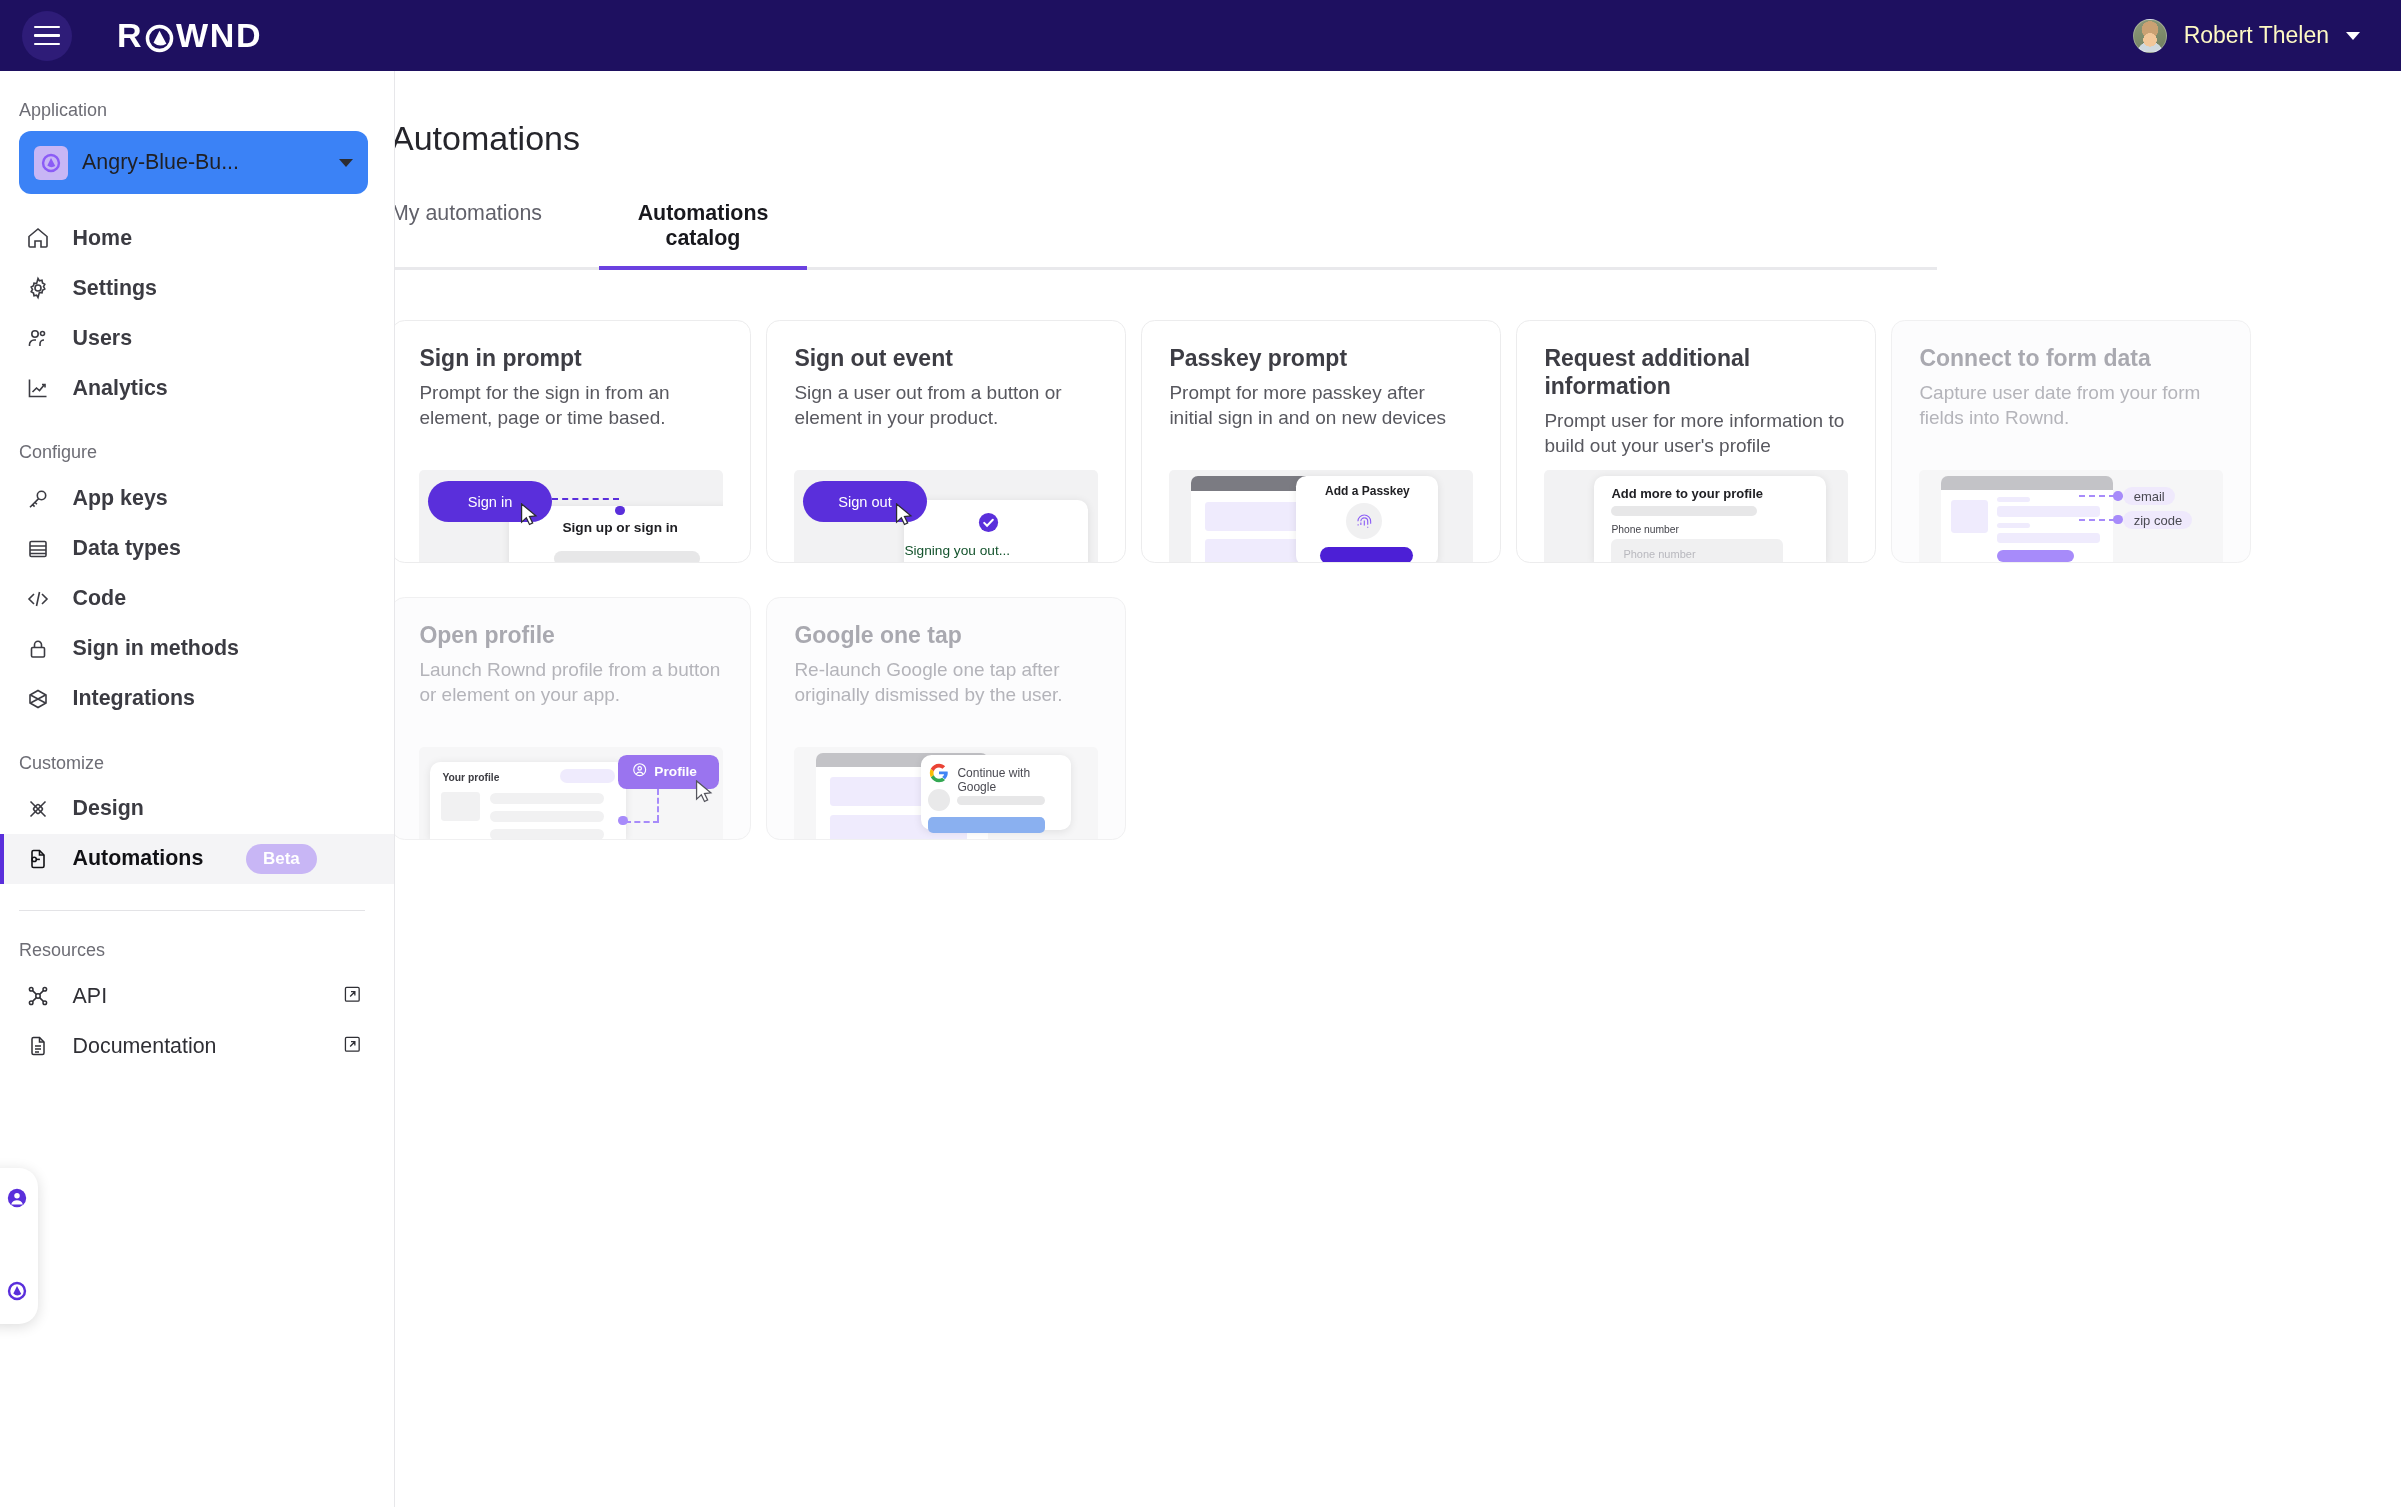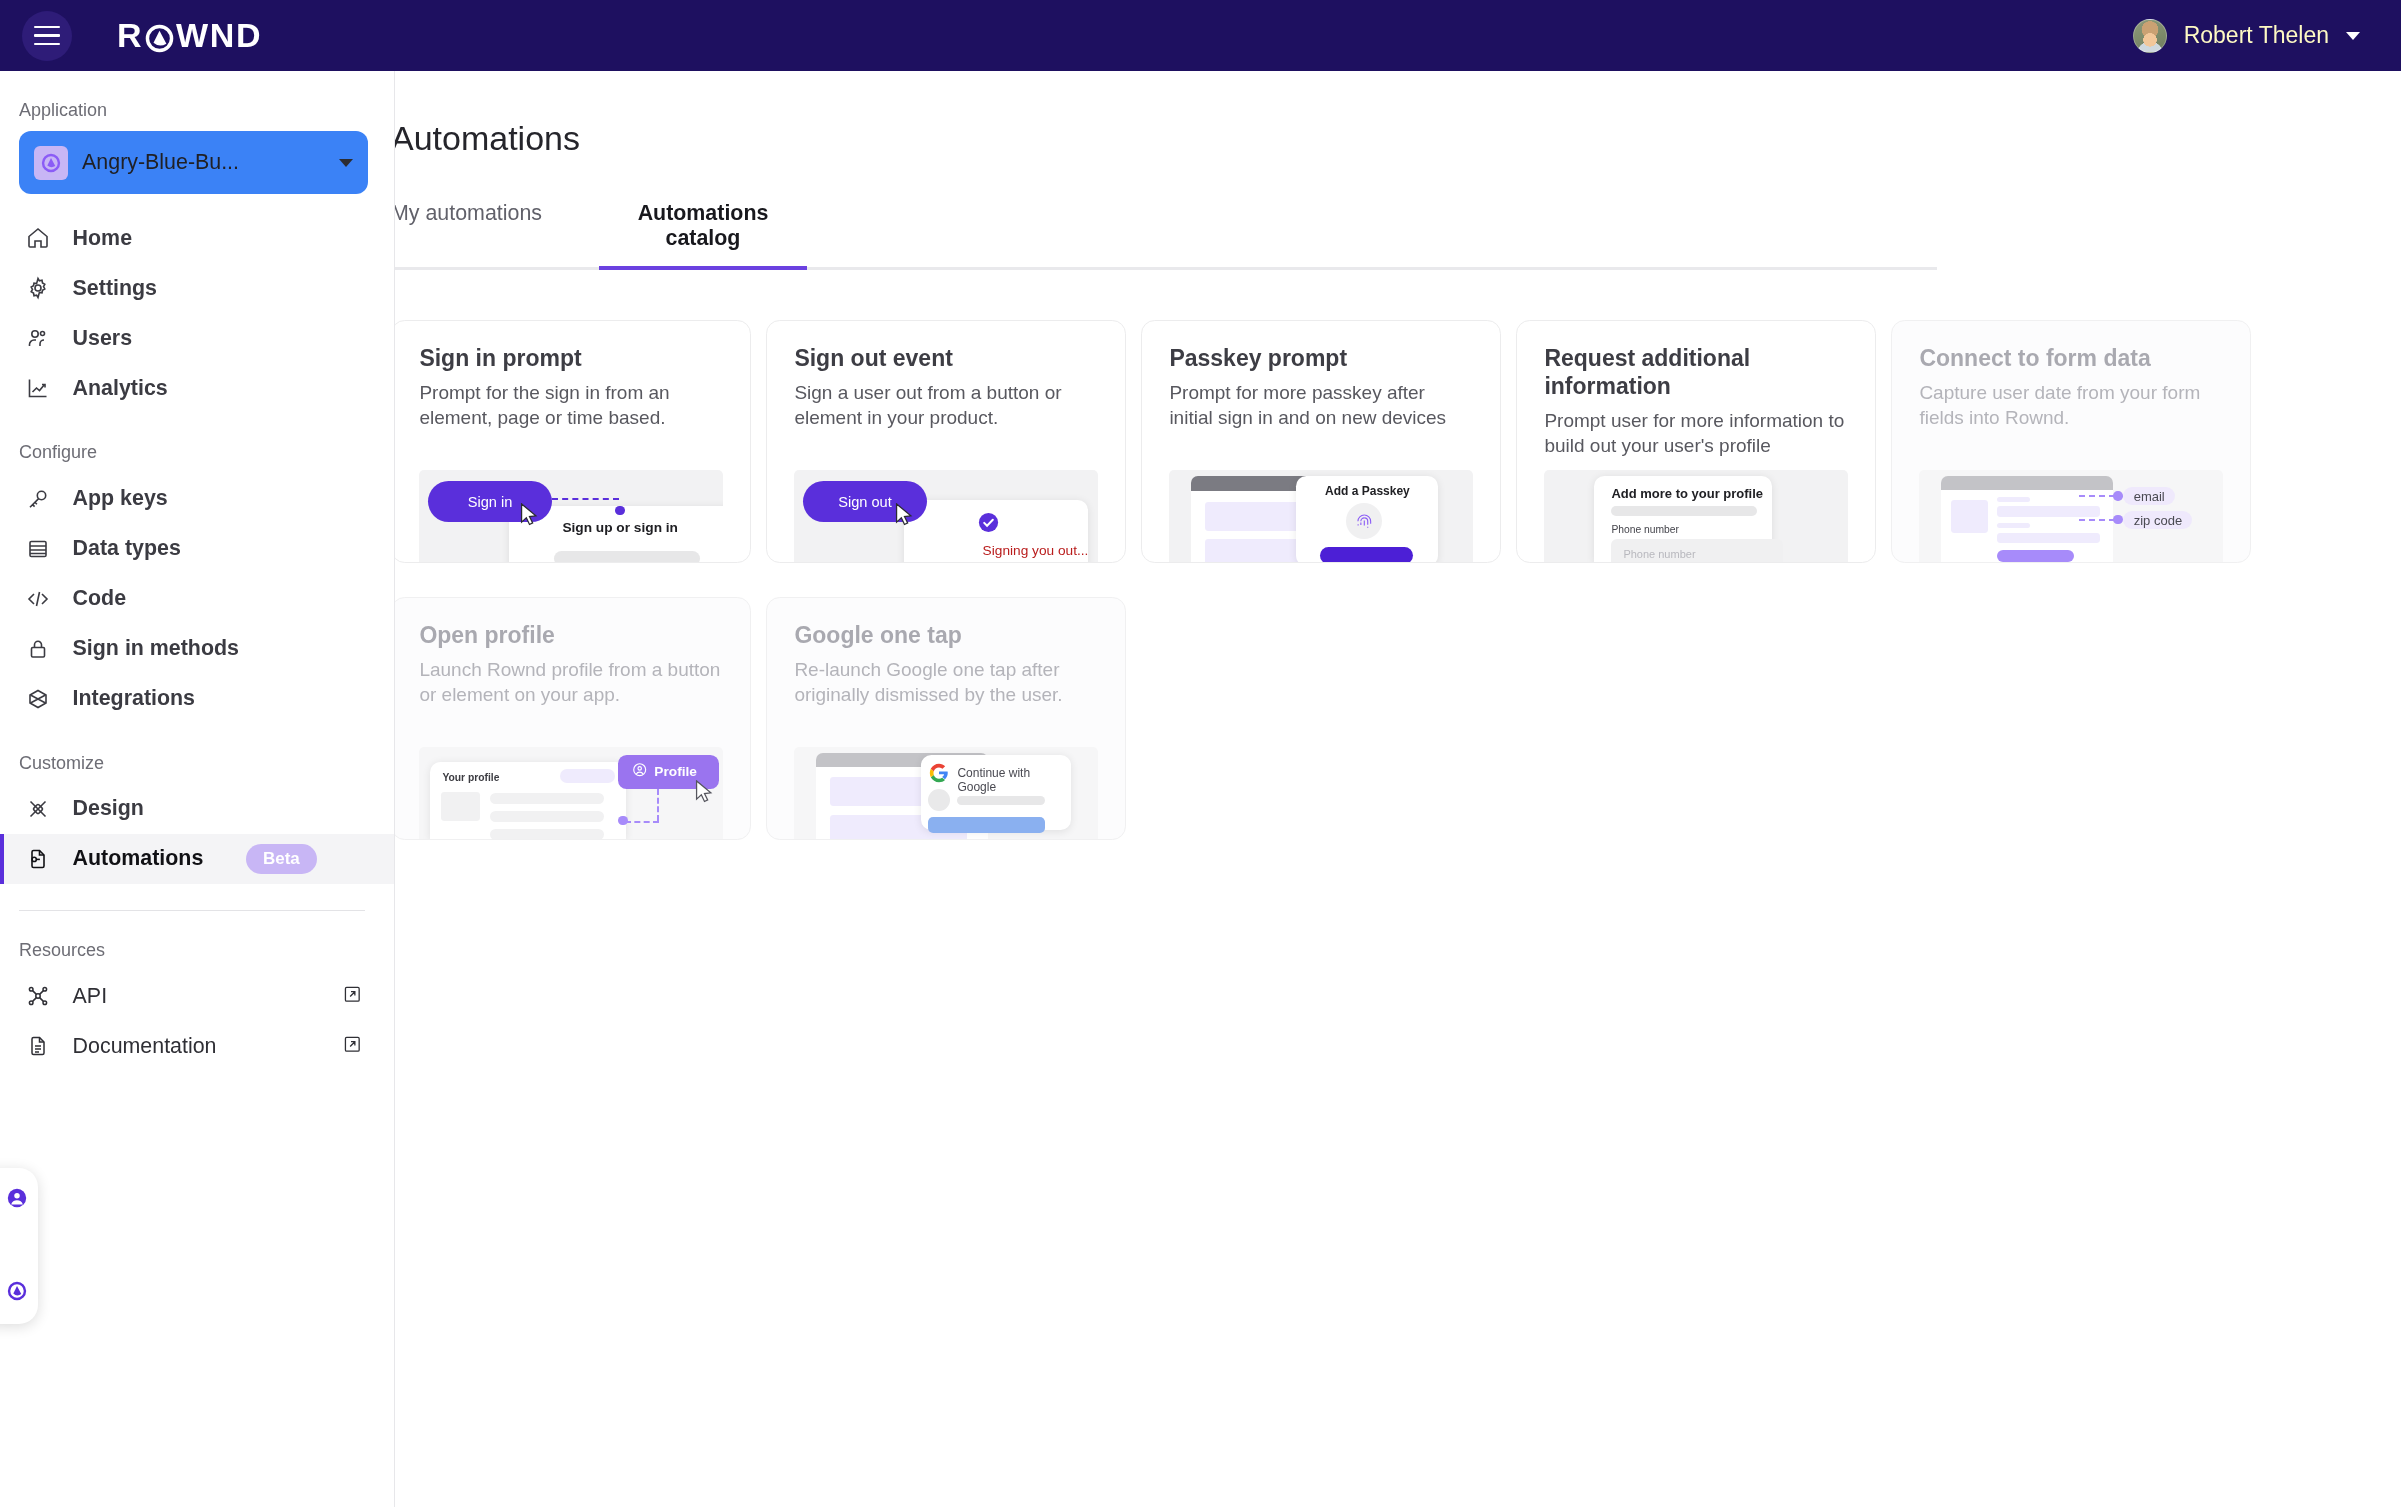--- a/index.html
+++ b/index.html
@@ -450,21 +450,21 @@
       <div class="card-title">Sign out event</div>
       <div class="card-desc">Sign a user out from a button or element in your product.</div>
       <div class="preview">
         <div class="pv-card" style="left:110px; top:30px; width:184px; height:99px;">
           <span style="position:absolute; left:73px; top:11px;">
             <svg width="23" height="23" viewBox="0 0 24 24">
                 <circle cx="12" cy="12" r="10" fill="#5a2fdb"></circle>
                 <path d="M7.5 12.4l3 3 6-6.2" fill="none" stroke="#fff" stroke-width="2.1" stroke-linecap="round"></path>
               </svg>
           </span>
-          <div style="position:absolute; left:0; right:0; top:43px; text-align:right; font-size:13.7px; color:#b91c1c;">Signing you out...</div>
+          <div style="position:absolute; left:0; right:0; top:43px; text-align:left; font-size:13.7px; color:#14532d;">Signing you out...</div>
         </div>
         <div class="pv-btn" style="left:8.6px; top:11px; width:124px; height:41px;">Sign out</div>
         <svg class="cursor-arrow" style="left:101px; top:33px;" viewBox="0 0 24 30">
           <path d="M2 1 L2 24 L8 18.5 L12 27 L16 25 L12 17 L20 16 Z" fill="#ffffff" stroke="#2b2b33" stroke-width="1.6"></path>
         </svg>
       </div>
     </div>
 
     <div class="card">
       <div class="card-title">Passkey prompt</div>
@@ -491,21 +491,21 @@
           </div>
           <div style="position:absolute; left:24px; top:71px; width:93px; height:17px; border-radius:857px; background:#4c1fd6;"></div>
         </div>
       </div>
     </div>
 
     <div class="card">
       <div class="card-title">Request additional information</div>
       <div class="card-desc">Prompt user for more information to build out your user's profile</div>
       <div class="preview">
-        <div class="pv-card" style="left:50px; top:6px; width:178px; bottom:0; border-radius:10.3px 10.3px 0 0;">
+        <div class="pv-card" style="left:50px; top:6px; width:232px; bottom:0; border-radius:10.3px 10.3px 0 0;">
           <div class="pv-label" style="position:absolute; left:17px; top:10.3px; font-size:13px;">Add more to your profile</div>
           <div class="pv-bar" style="left:17px; top:30px; width:146px; height:10.3px;"></div>
           <div class="pv-label-sm" style="position:absolute; left:17px; top:48px; font-size:10.3px; color:#44444b;">Phone number</div>
           <div style="position:absolute; left:17px; top:63px; width:172px; height:29px; border-radius:6px; background:#f0f0f1; display:flex; align-items:center; padding-left:12px; font-size:11px; color:#b8b8be;">Phone number</div>
         </div>
       </div>
     </div>
 
     <div class="card dim">
       <div class="card-title">Connect to form data</div>

